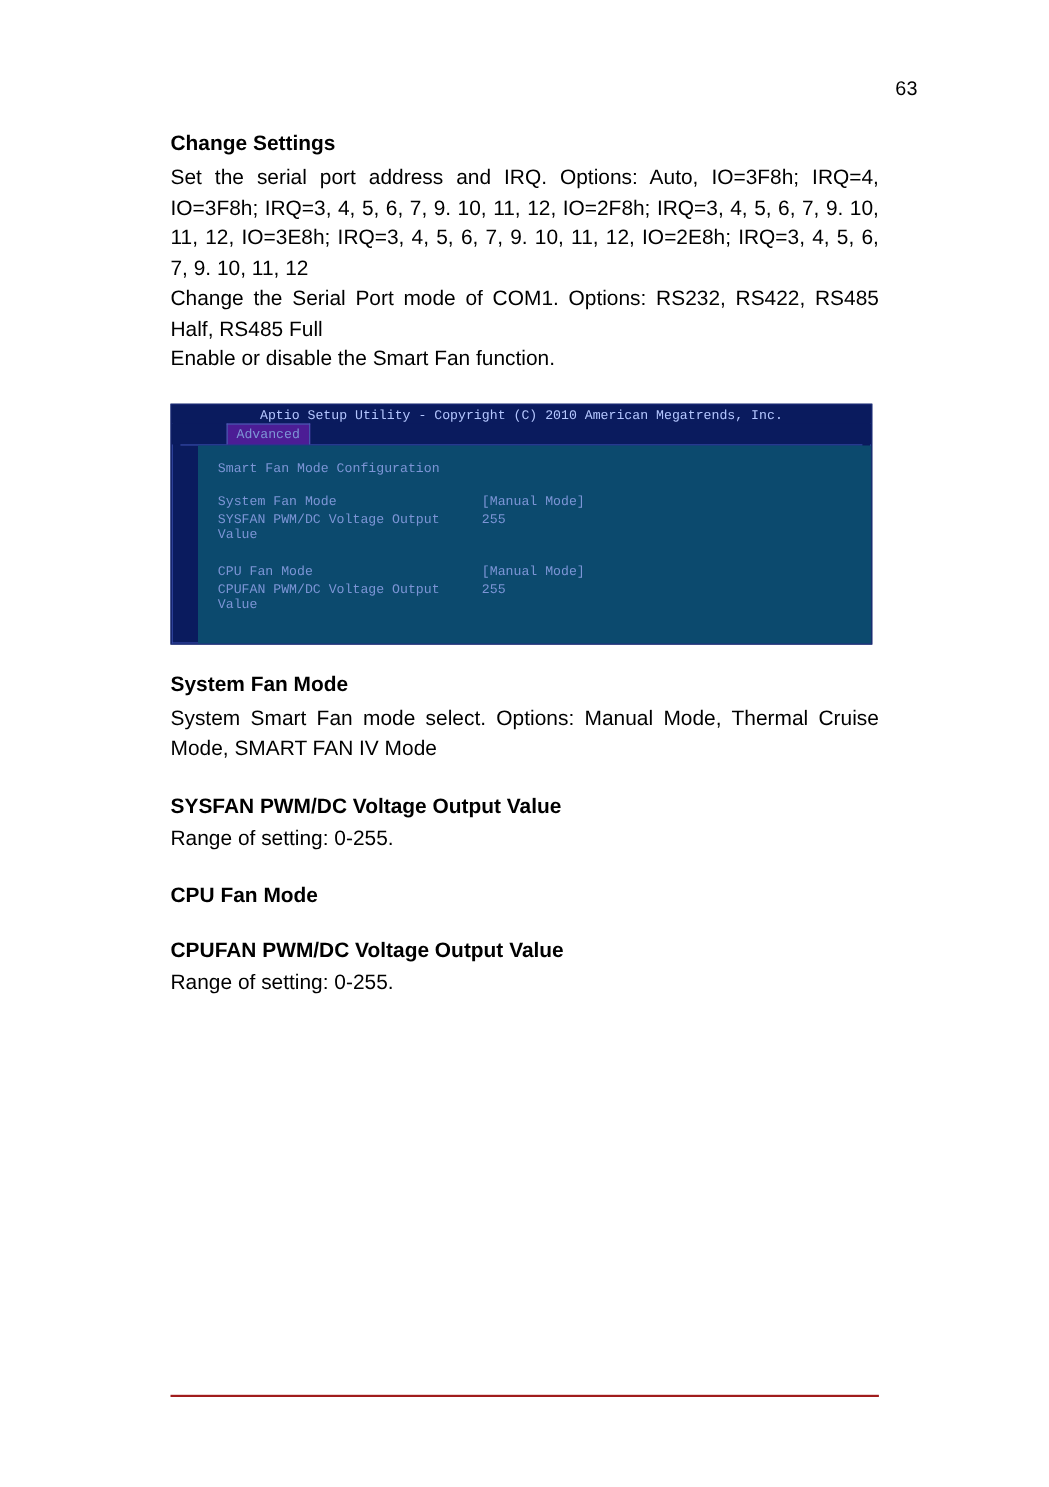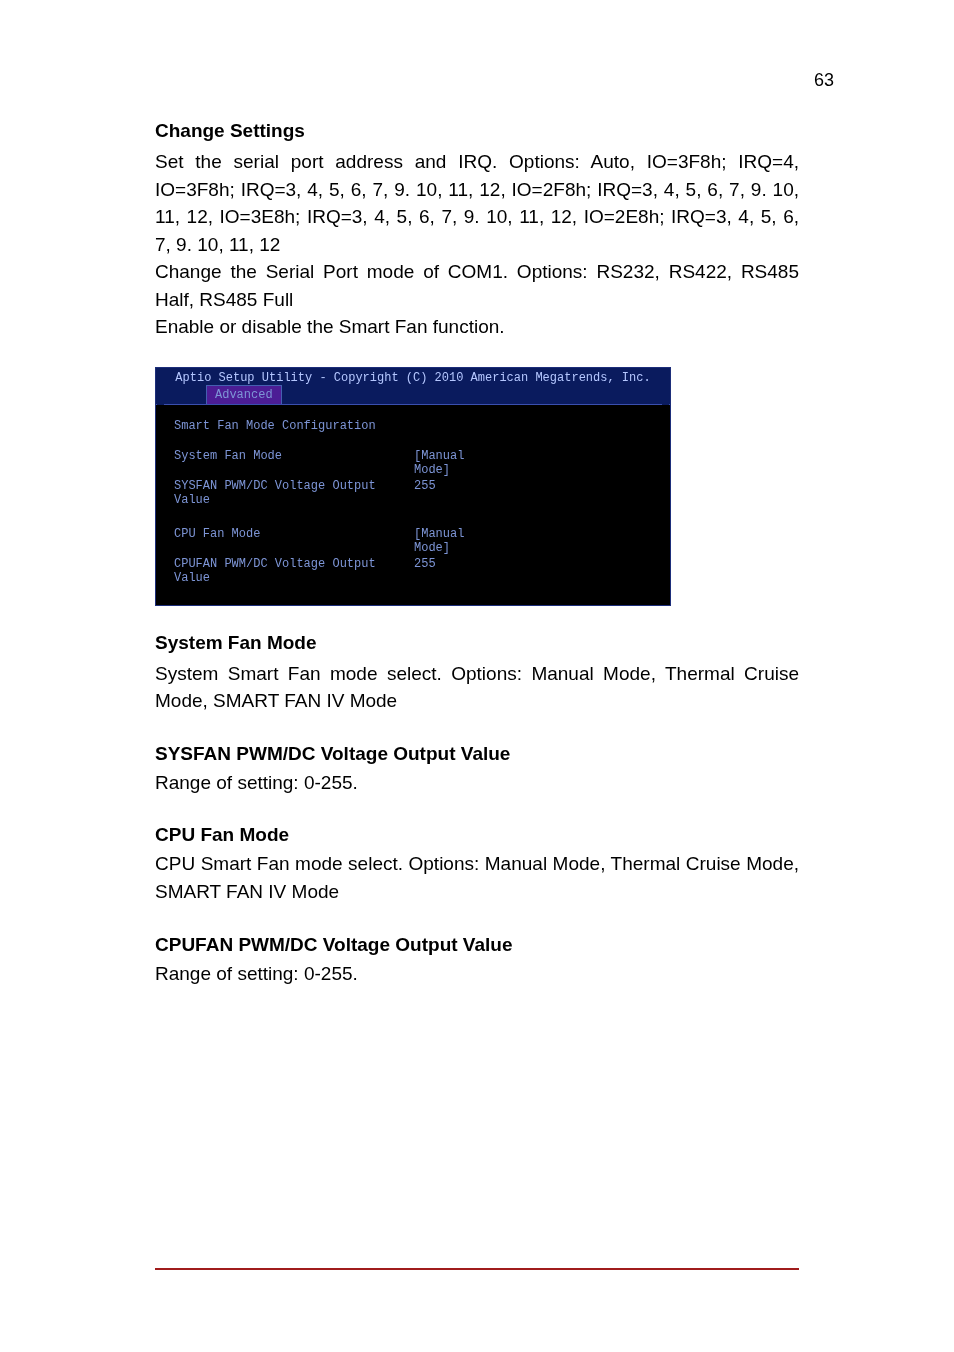--- a/index.html
+++ b/index.html
@@ -39,21 +39,21 @@
     .indent-block {
     }
     .main-heading {
       font-size: 21px;
       font-weight: bold;
       margin-top: 22px;
       margin-bottom: 6px;
     }
     .bios-box {
       margin-top: 26px;
-      width: 516px;
+      width: 638px;
       border: 1px solid #1d2e7a;
       background: #0a1b5e;
       box-shadow: inset -1px -1px 0 #3a4faf, inset 1px 1px 0 #3a4faf;
     }
     .bios-header {
       background: #0a1b5e;
       text-align: center;
       font-family: "Courier New", monospace;
       font-size: 12px;
       color: #b5c7ff;
@@ -74,22 +74,23 @@
       border: 1px solid #455fb0;
       border-bottom: none;
     }
     .bios-divider {
       height: 1px;
       background: #3a4faf;
       margin: 0 8px;
     }
     .bios-body {
       display: flex;
-      background: #000000;
+      background: #0c4a6e;
       min-height: 180px;
+      margin-left: 24px;
     }
     .bios-left {
       flex: 0 0 60%;
       padding: 14px 10px 18px 18px;
       font-family: "Courier New", monospace;
       font-size: 12px;
       color: #7d95d6;
     }
     .bios-right {
       flex: 1;
@@ -195,21 +196,20 @@
     </div>
 
     <div class="indent-block" style="margin-top:26px;">
       <div class="section-label">System Fan Mode</div>
       <div class="section-text">System Smart Fan mode select. Options: Manual Mode, Thermal Cruise Mode, SMART FAN IV Mode</div>
 
       <div class="subheading">SYSFAN PWM/DC Voltage Output Value</div>
       <div class="section-text">Range of setting: 0-255.</div>
 
       <div class="subheading">CPU Fan Mode</div>
-      <div class="section-text">CPU Smart Fan mode select. Options: Manual Mode, Thermal Cruise Mode, SMART FAN IV Mode</div>
 
       <div class="subheading">CPUFAN PWM/DC Voltage Output Value</div>
       <div class="section-text">Range of setting: 0-255.</div>
     </div>
   </div>
 </div>
 
 <div class="bottom-rule"></div>
 <div class="footer-text"></div>
 <div class="footer-text-right"></div>

